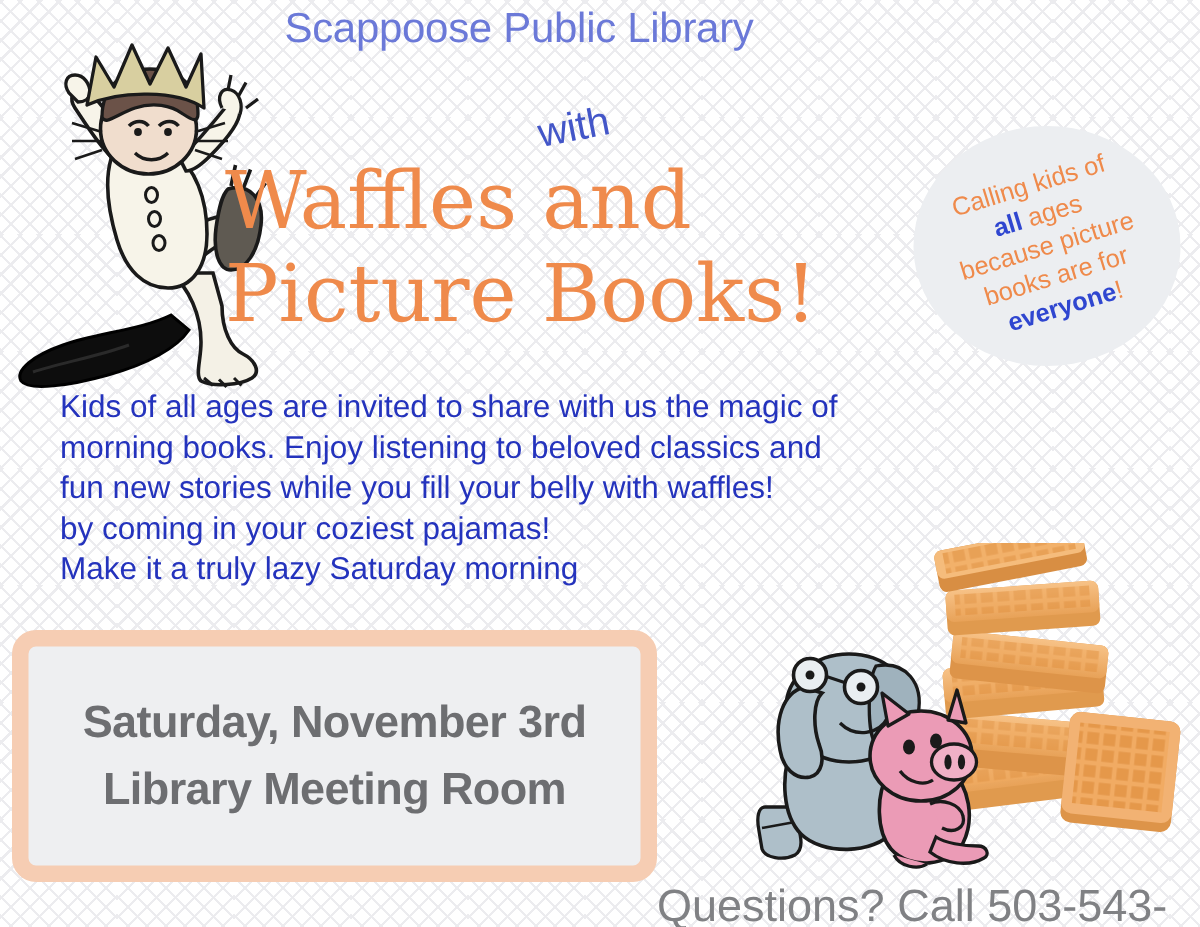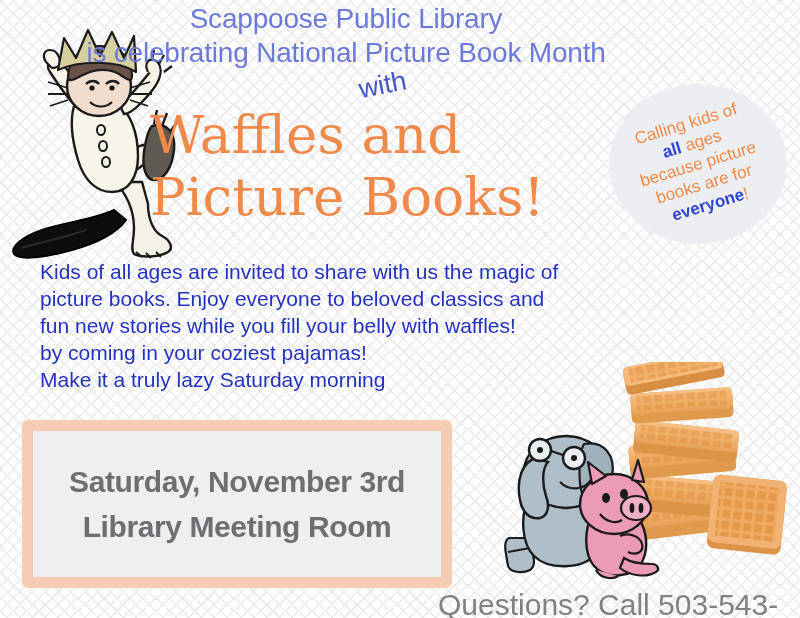--- a/index.html
+++ b/index.html
@@ -114,28 +114,27 @@
     color: #2433bd;
     white-space: nowrap;
   }
 
   
   #info-box {
     left: 8px; top: 420px;
     width: 430px; height: 168px;
     box-sizing: border-box;
     border: 11px solid #f6cdb3;
-    border-radius: 6px;
+    border-radius: 16px;
     background: #eeeff1;
     z-index: 6;
     display: flex;
     flex-direction: column;
     justify-content: center;
     align-items: center;
-    margin-left: 14px;
   }
   .info-line {
     font-size: 30px;
     line-height: 45px;
     font-weight: bold;
     color: #6d6e71;
     letter-spacing: -0.4px;
     white-space: nowrap;
   }
 
@@ -306,21 +305,20 @@
 
       <path d="M120 116 C 128 112, 140 116, 142 124 C 144 132, 136 136, 128 132" fill="#eb9bb6" stroke="#1a1a1a" stroke-width="2.2"></path>
 
       <path d="M120 148 C 130 156, 146 158, 156 152 C 160 150, 158 144, 152 144 C 142 144, 130 142, 124 138 Z" fill="#eb9bb6" stroke="#1a1a1a" stroke-width="2.2"></path>
       <path d="M96 150 C 100 158, 112 160, 118 156" fill="#eb9bb6" stroke="#1a1a1a" stroke-width="2.2"></path>
     </svg>
   </div>
 
   <div class="layer" id="header-block">
     <div class="head-line">Scappoose Public Library</div>
-    <div class="head-line">is celebrating National Picture Book Month</div>
   </div>
 
   <div class="layer" id="with-word">with</div>
 
   <div class="layer" id="title-block">
     <div class="title-line">Waffles and</div>
     <div class="title-line">Picture Books!</div>
   </div>
 
   <div class="layer" id="badge">
@@ -328,21 +326,21 @@
       <div class="badge-line">Calling kids of</div>
       <div class="badge-line"><span class="badge-em">all</span> <span>ages</span></div>
       <div class="badge-line">because picture</div>
       <div class="badge-line">books are for</div>
       <div class="badge-line"><span class="badge-em">everyone</span><span>!</span></div>
     </div>
   </div>
 
   <div class="layer" id="body-block">
     <div class="body-line">Kids of all ages are invited to share with us the magic of</div>
-    <div class="body-line">picture books.  Enjoy everyone to beloved classics and</div>
+    <div class="body-line">morning books.  Enjoy listening to beloved classics and</div>
     <div class="body-line">fun new stories while you fill your belly with waffles!</div>
     <div class="body-line">by coming in your coziest pajamas!</div>
     <div class="body-line">Make it a truly lazy Saturday morning</div>
   </div>
 
   <div class="layer" id="info-box">
     <div class="info-line">Saturday, November 3rd</div>
     <div class="info-line">Library Meeting Room</div>
   </div>
 

